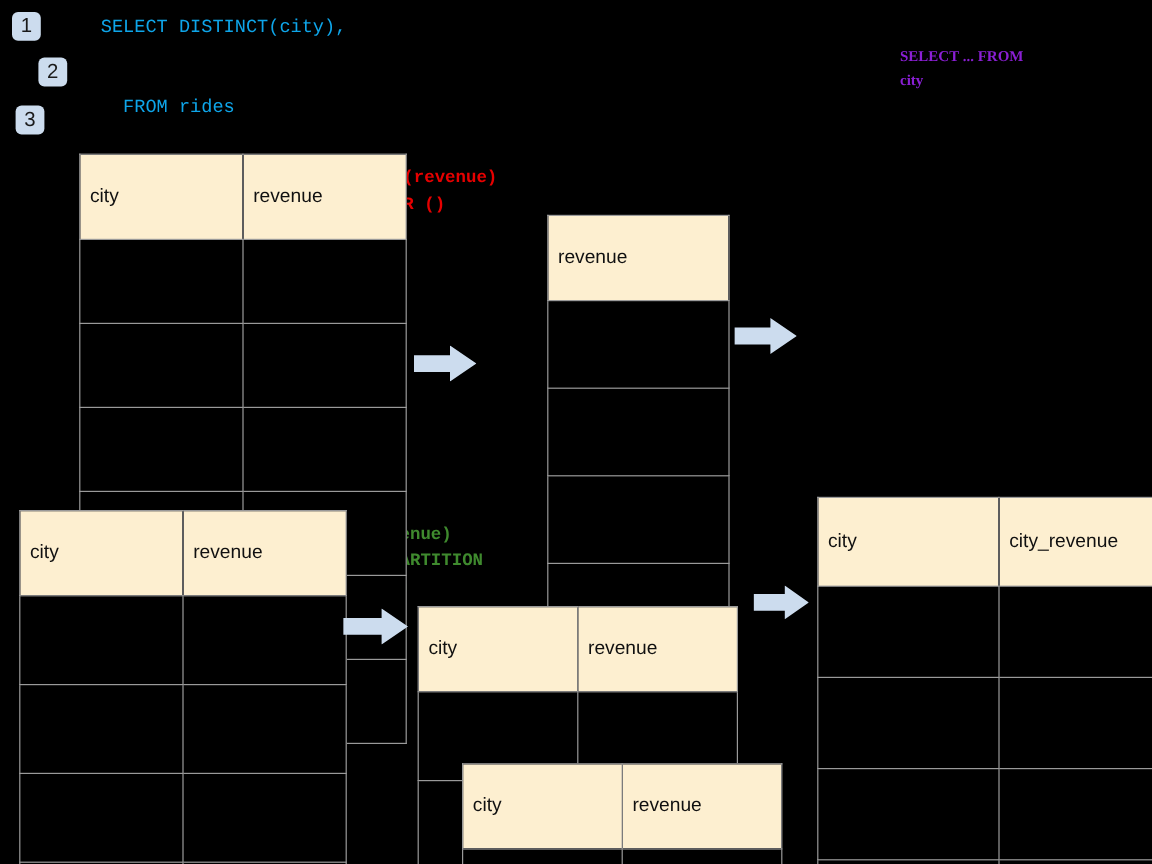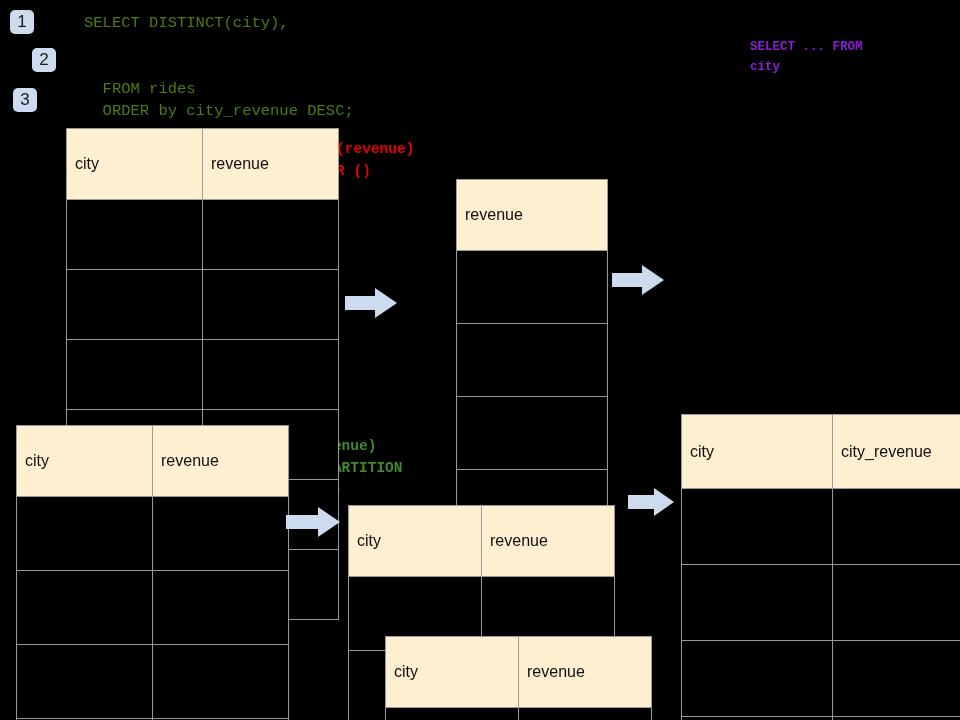--- a/index.html
+++ b/index.html
@@ -33,27 +33,27 @@
 
   
   .code {
     position: absolute;
     font-family: "Liberation Mono", monospace;
     font-size: 15.5px;
     line-height: 22px;
     white-space: pre;
     letter-spacing: 0px;
   }
-  .c-purple { color: #4d7c0f; }
+  .c-purple { color: #0ea5e9; }
   .c-red    { color: #e60000; }
   .c-green  { color: #4f8f31; }
 
   .side-note {
     position: absolute;
-    font-family: Liberation Mono, monospace;
+    font-family: Liberation Serif, serif;
     font-size: 12.5px;
     line-height: 19px;
     white-space: pre;
     color: #8a1fd4;
     font-weight: bold;
   }
 
   
   .annot {
     position: absolute;
@@ -98,21 +98,20 @@
 <body>
 
 <div id="stage">
 
   <div class="badge" style="left:10px;  top:10px;"><span>1</span></div>
   <div class="badge" style="left:32px;  top:48px;"><span>2</span></div>
   <div class="badge" style="left:13px;  top:88px;"><span>3</span></div>
 
   <div class="code c-purple" style="left:84px; top:12px;">SELECT DISTINCT(city),</div>
   <div class="code c-purple" style="left:84px; top:78px;">  FROM rides</div>
-  <div class="code c-purple" style="left:84px; top:100px;">  ORDER by city_revenue DESC;</div>
 
   <div class="side-note" style="left:750px; top:38px;">SELECT ... FROM</div>
   <div class="side-note" style="left:750px; top:58px;">city</div>
 
   <div class="annot red" style="left:310px; top:138px;">SUM(revenue)</div>
   <div class="annot red" style="left:310px; top:160px;">OVER ()</div>
 
   <div class="annot green" style="left:272px; top:435px;">SUM(revenue)</div>
   <div class="annot green" style="left:272px; top:457px;">OVER (PARTITION</div>
   <div class="annot green" style="left:272px; top:479px;">BY city)</div>

